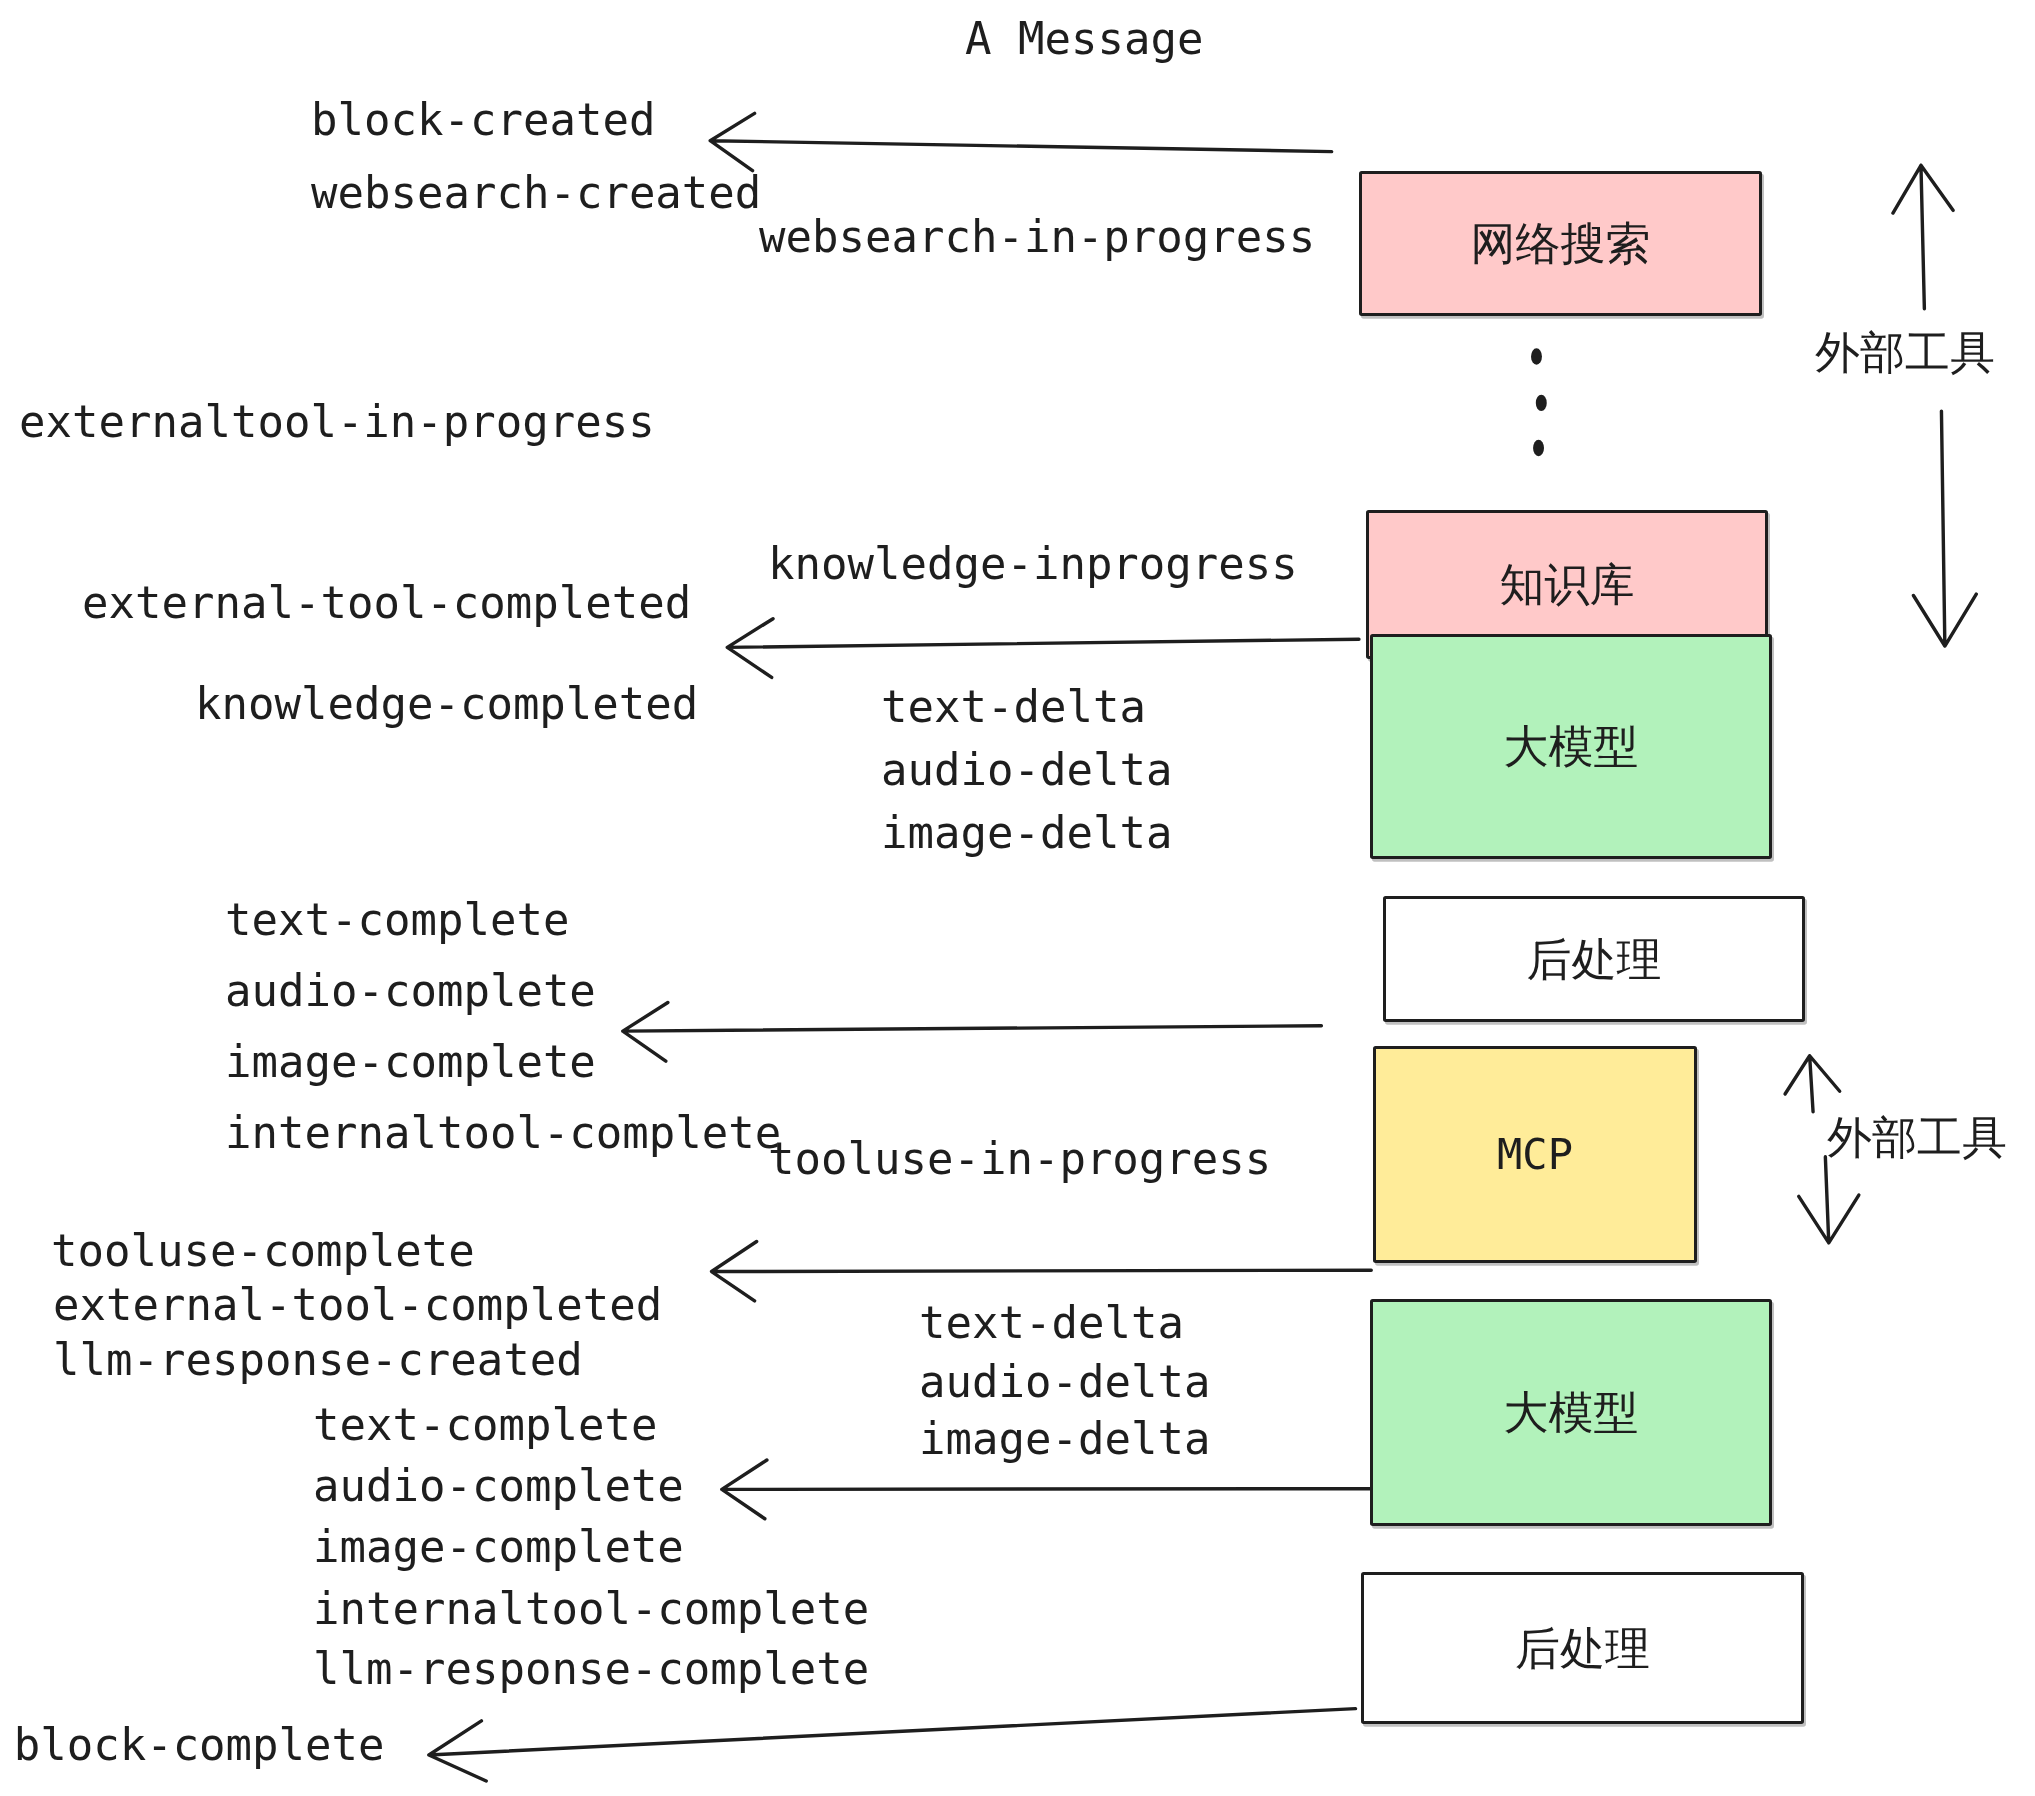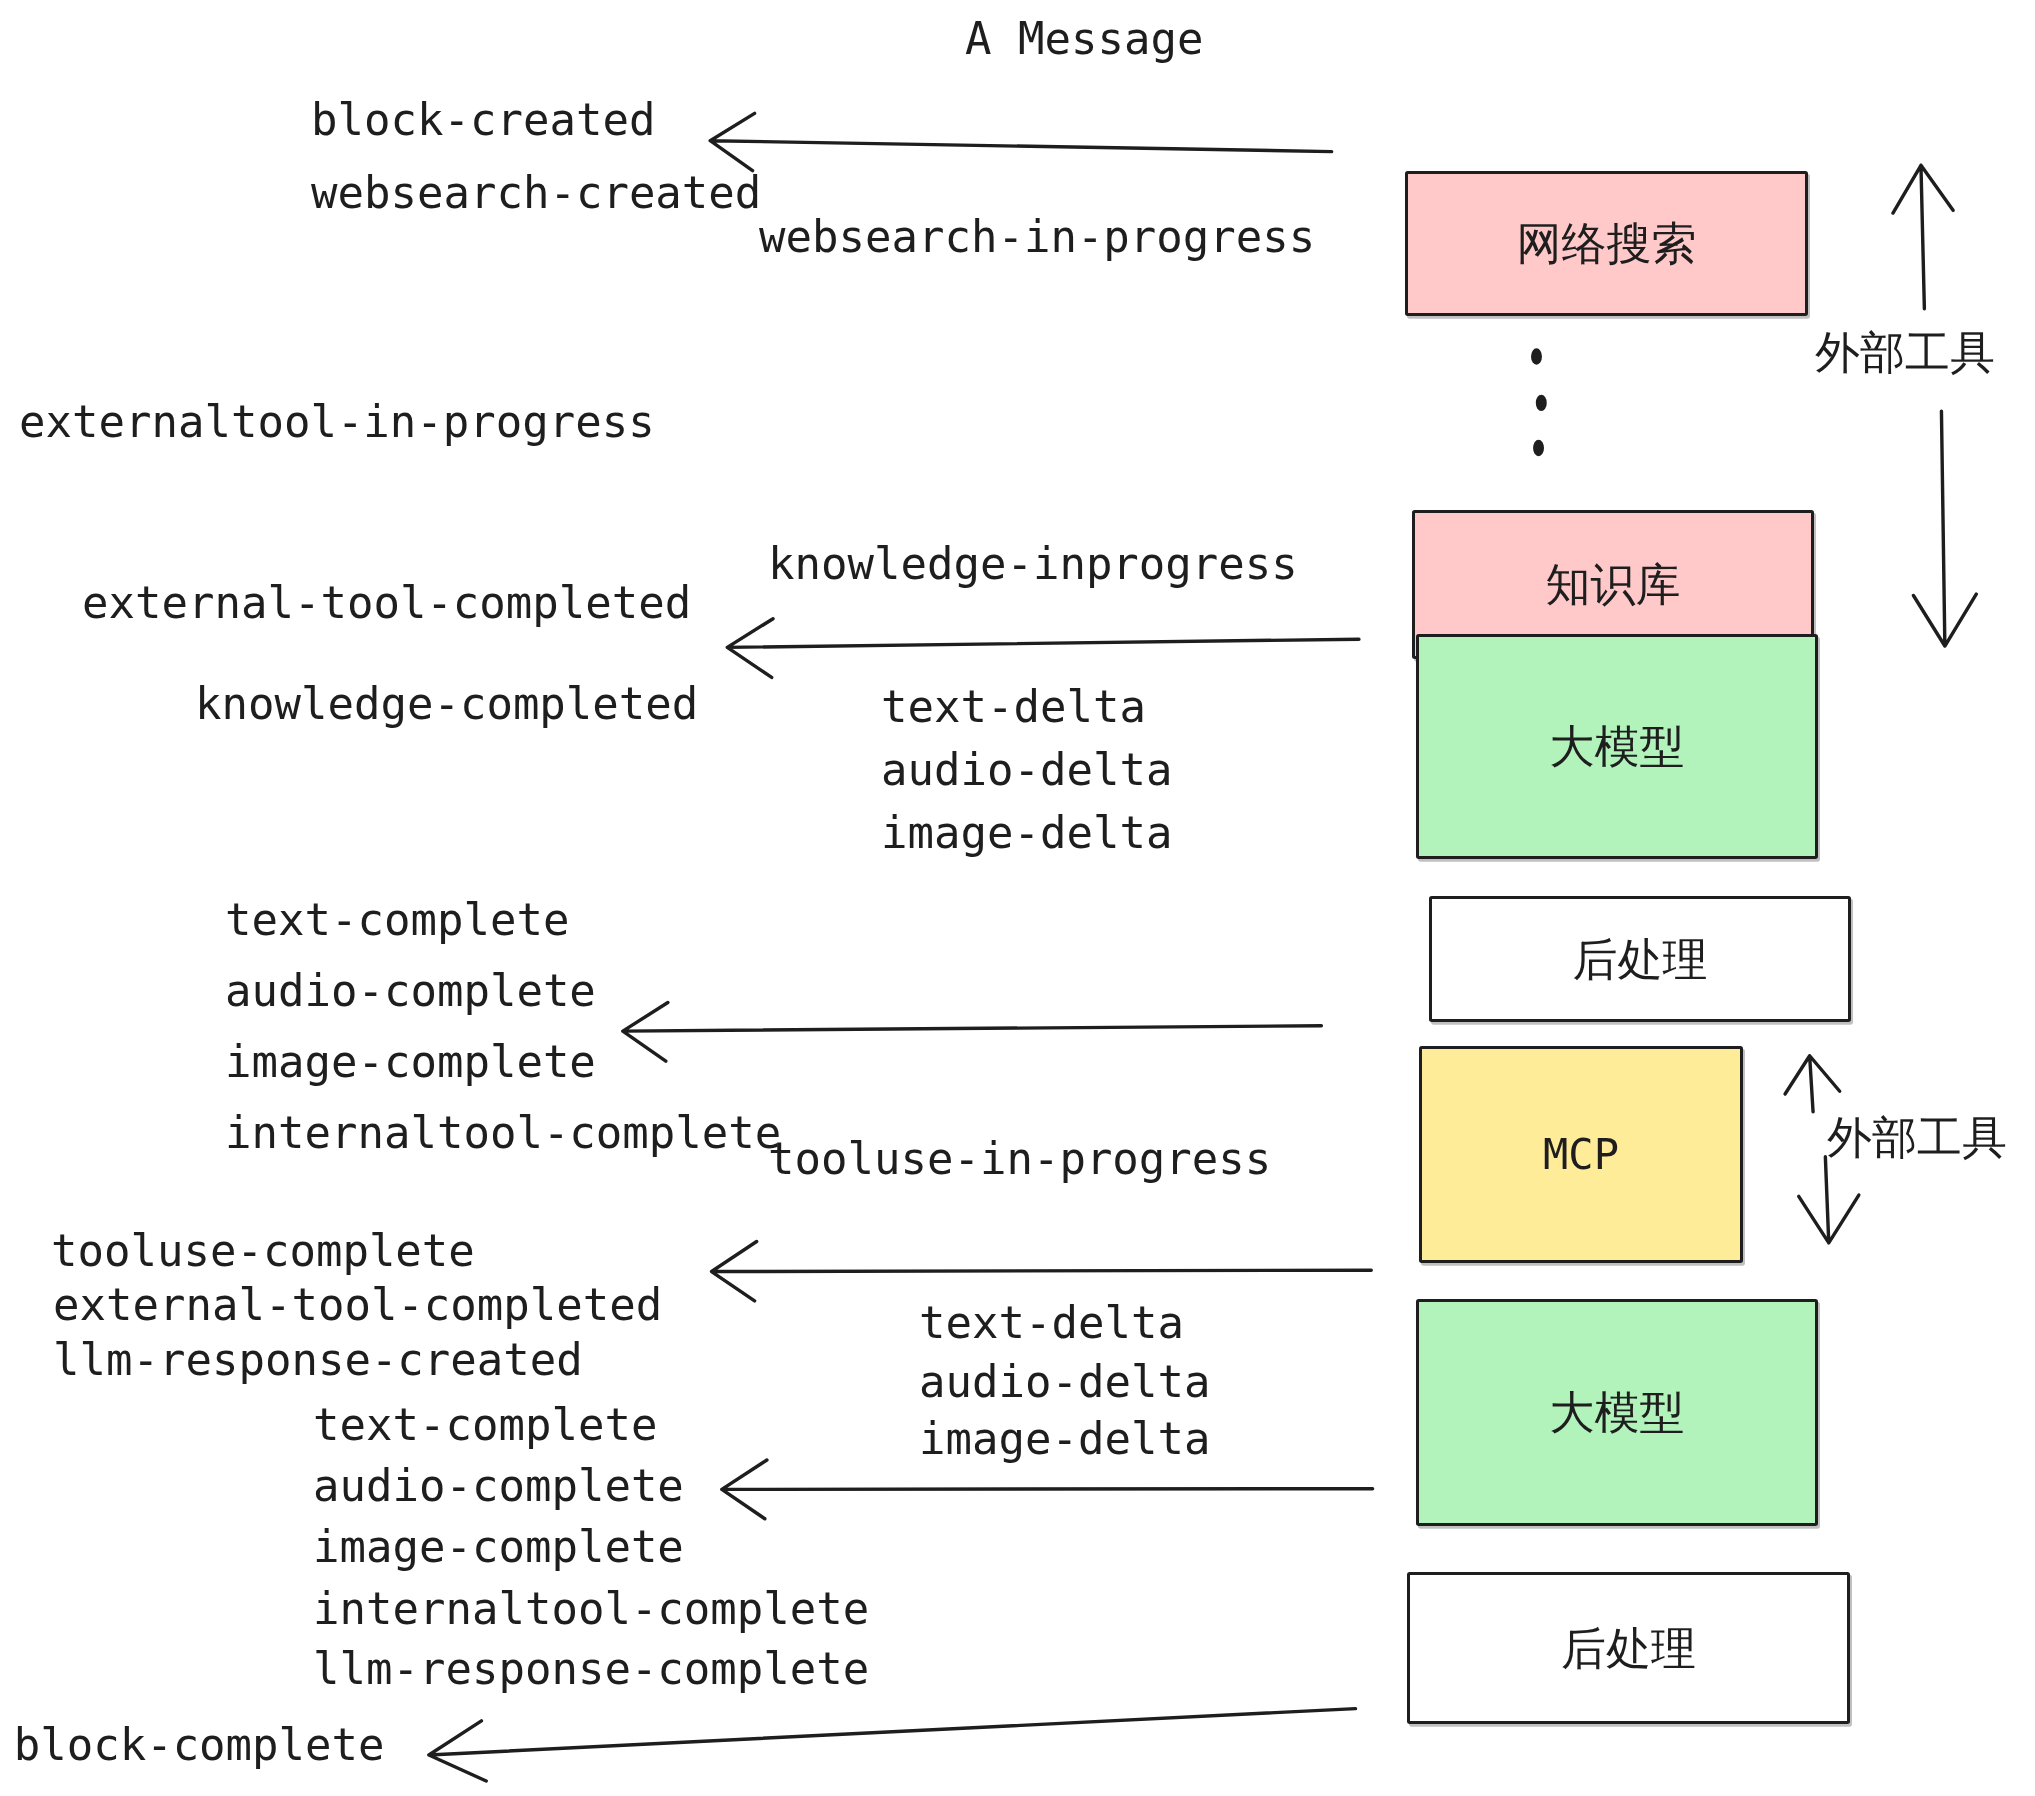--- a/index.html
+++ b/index.html
@@ -12,21 +12,21 @@
   .canvas{position:absolute;inset:0;}
   svg.overlay{position:absolute;left:0;top:0;width:2035px;height:1796px;}
 
   .ev{position:absolute;font:44px/1.08 "DejaVu Sans Mono", monospace;
       color:var(--ink);white-space:nowrap;}
   .title{position:absolute;left:965px;top:15px;font:44px/1.1 "DejaVu Sans Mono", monospace;}
 
   .box{position:absolute;border:3.4px solid var(--ink);border-radius:2.7px;
        display:flex;align-items:center;justify-content:center;
        font:45px/1 "DejaVu Sans", sans-serif;color:var(--ink);
-       box-shadow:2px 2.7px 0 rgba(30,30,30,0.28);margin-left:46px;}
+       box-shadow:2px 2.7px 0 rgba(30,30,30,0.28);}
   .b-websearch{left:1359px;top:171px;width:403px;height:145px;background:var(--pink);}
   .b-knowledge{left:1366px;top:510px;width:402px;height:149px;background:var(--pink);}
   .b-llm1{left:1370px;top:634px;width:402px;height:225px;background:var(--green);}
   .b-post1{left:1383px;top:896px;width:422px;height:126px;background:var(--white);}
   .b-mcp{left:1373px;top:1046px;width:324px;height:217px;background:var(--yellow);
          font-family:"DejaVu Sans Mono", monospace;font-size:42px;}
   .b-llm2{left:1370px;top:1299px;width:402px;height:227px;background:var(--green);}
   .b-post2{left:1361px;top:1572px;width:443px;height:152px;background:var(--white);}
 
   .side{position:absolute;font:45px/1.1 "DejaVu Sans", sans-serif;white-space:nowrap;}

